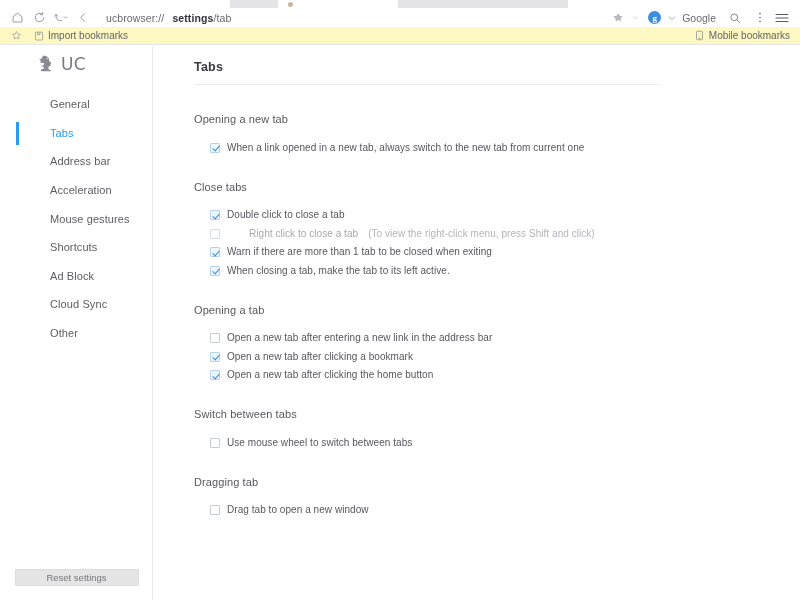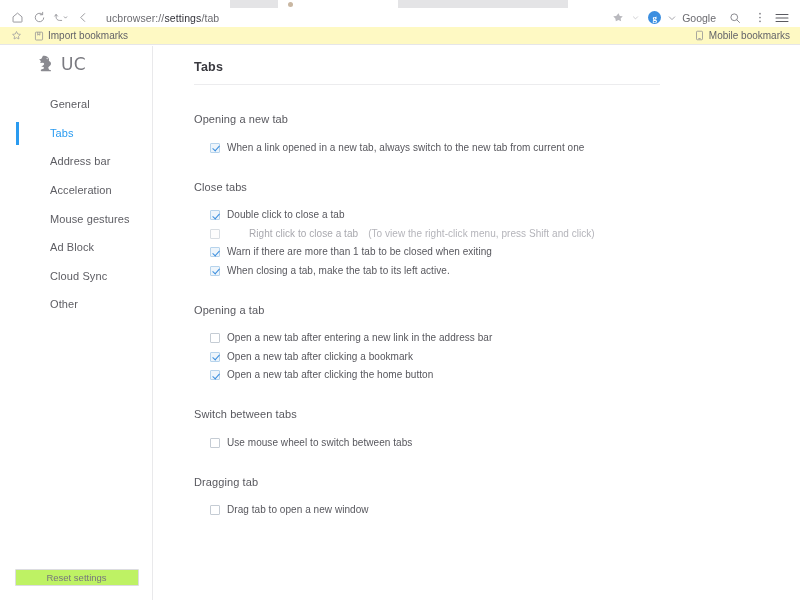--- a/index.html
+++ b/index.html
@@ -62,21 +62,21 @@
     align-items: center;
     padding-left: 12px;
     min-width: 0;
   }
   .addr-url {
     font-size: 10.5px;
     color: #6b6b70;
     letter-spacing: .1px;
     white-space: nowrap;
   }
-  .addr-url b { color: #33333a; font-weight: 400; }
+  .addr-url b { color: #33333a; font-weight: 700; padding-left: 8px; }
 
   .tb-right {
     display: flex;
     align-items: center;
     flex: none;
     gap: 0;
   }
   .star-btn { width: 20px; color: #b9b9be; }
   .caret-mini {
     width: 14px; height: 19px;
@@ -197,21 +197,21 @@
   .reset-wrap {
     position: absolute;
     left: 0; bottom: 14px;
     width: 153px;
     display: flex;
     justify-content: center;
   }
   .reset-btn {
     width: 124px; height: 17px;
     border: 1px solid #dcdce0;
-    background: #bef264;
+    background: #e5e5e5;
     border-radius: 1px;
     font-size: 9.5px;
     color: #76767c;
     display: flex;
     align-items: center;
     justify-content: center;
     font-family: inherit;
     cursor: default;
   }
 
@@ -438,20 +438,23 @@
       <div class="nav-item">
           <span>Address bar</span>
         </div>
       <div class="nav-item">
           <span>Acceleration</span>
         </div>
       <div class="nav-item">
           <span>Mouse gestures</span>
         </div>
       <div class="nav-item">
+          <span>Shortcuts</span>
+        </div>
+      <div class="nav-item">
           <span>Ad Block</span>
         </div>
       <div class="nav-item">
           <span>Cloud Sync</span>
         </div>
       <div class="nav-item">
           <span>Other</span>
         </div>
     </div>
 

